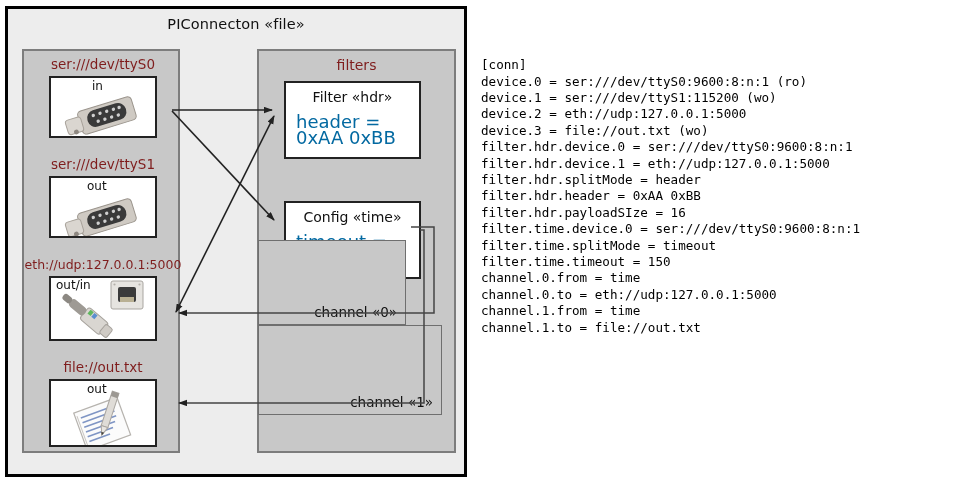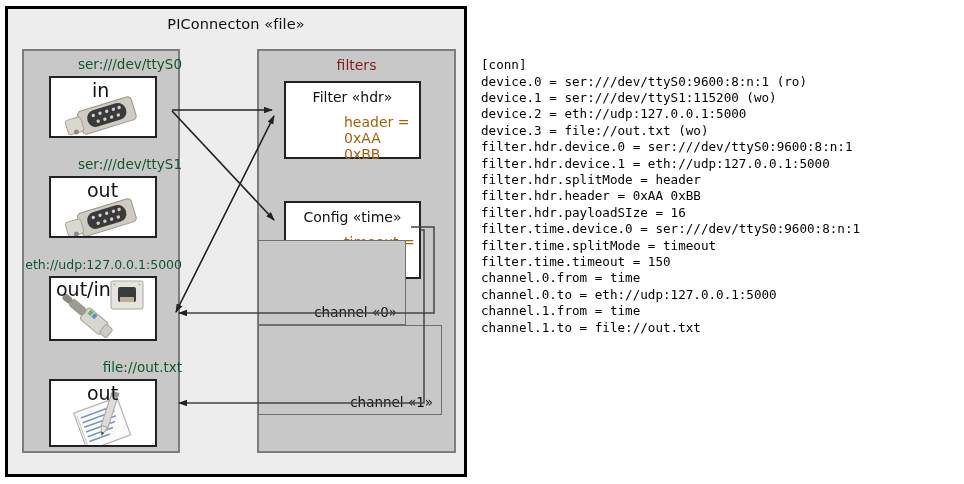--- a/index.html
+++ b/index.html
@@ -23,41 +23,41 @@
   }
   #devices-panel{left:14px;top:40px;width:158px;height:404px;}
   #filters-panel{left:249px;top:40px;width:199px;height:404px;}
   .panel-title{
     position:absolute;left:0;top:6px;width:100%;text-align:center;
     font-size:14px;color:#7f1d1d;
   }
 
   
   .dev-label{
-    position:absolute;width:158px;left:0;text-align:right;
-    font-size:13.5px;color:#14532d;white-space:nowrap;
+    position:absolute;width:158px;left:0;text-align:center;
+    font-size:13.5px;color:#7f1d1d;white-space:nowrap;
   }
   .dev-box{
     position:absolute;background:#fff;border:2px solid #222;
     box-sizing:border-box;overflow:hidden;
   }
   .dev-io{
-    position:absolute;font-size:19px;color:#111;z-index:3;
+    position:absolute;font-size:12px;color:#111;z-index:3;
   }
 
   
   .filter-box{
     position:absolute;background:#fff;border:2px solid #222;box-sizing:border-box;
   }
   .filter-title{
     position:absolute;left:0;top:6px;width:100%;text-align:center;
     font-size:14px;color:#111;
   }
   .filter-props{
-    position:absolute;left:10px;top:31px;font-size:14px;color:#a16207;line-height:16px;margin-left:48px;
+    position:absolute;left:10px;top:31px;font-size:18px;color:#0369a1;line-height:16px;
   }
 
   
   .chan-region{
     position:absolute;background:#c8c8c8;border:1px solid #6f6f6f;box-sizing:border-box;
   }
   .chan-label{
     position:absolute;right:8px;bottom:4px;font-size:13.5px;color:#111;white-space:nowrap;
   }
 

